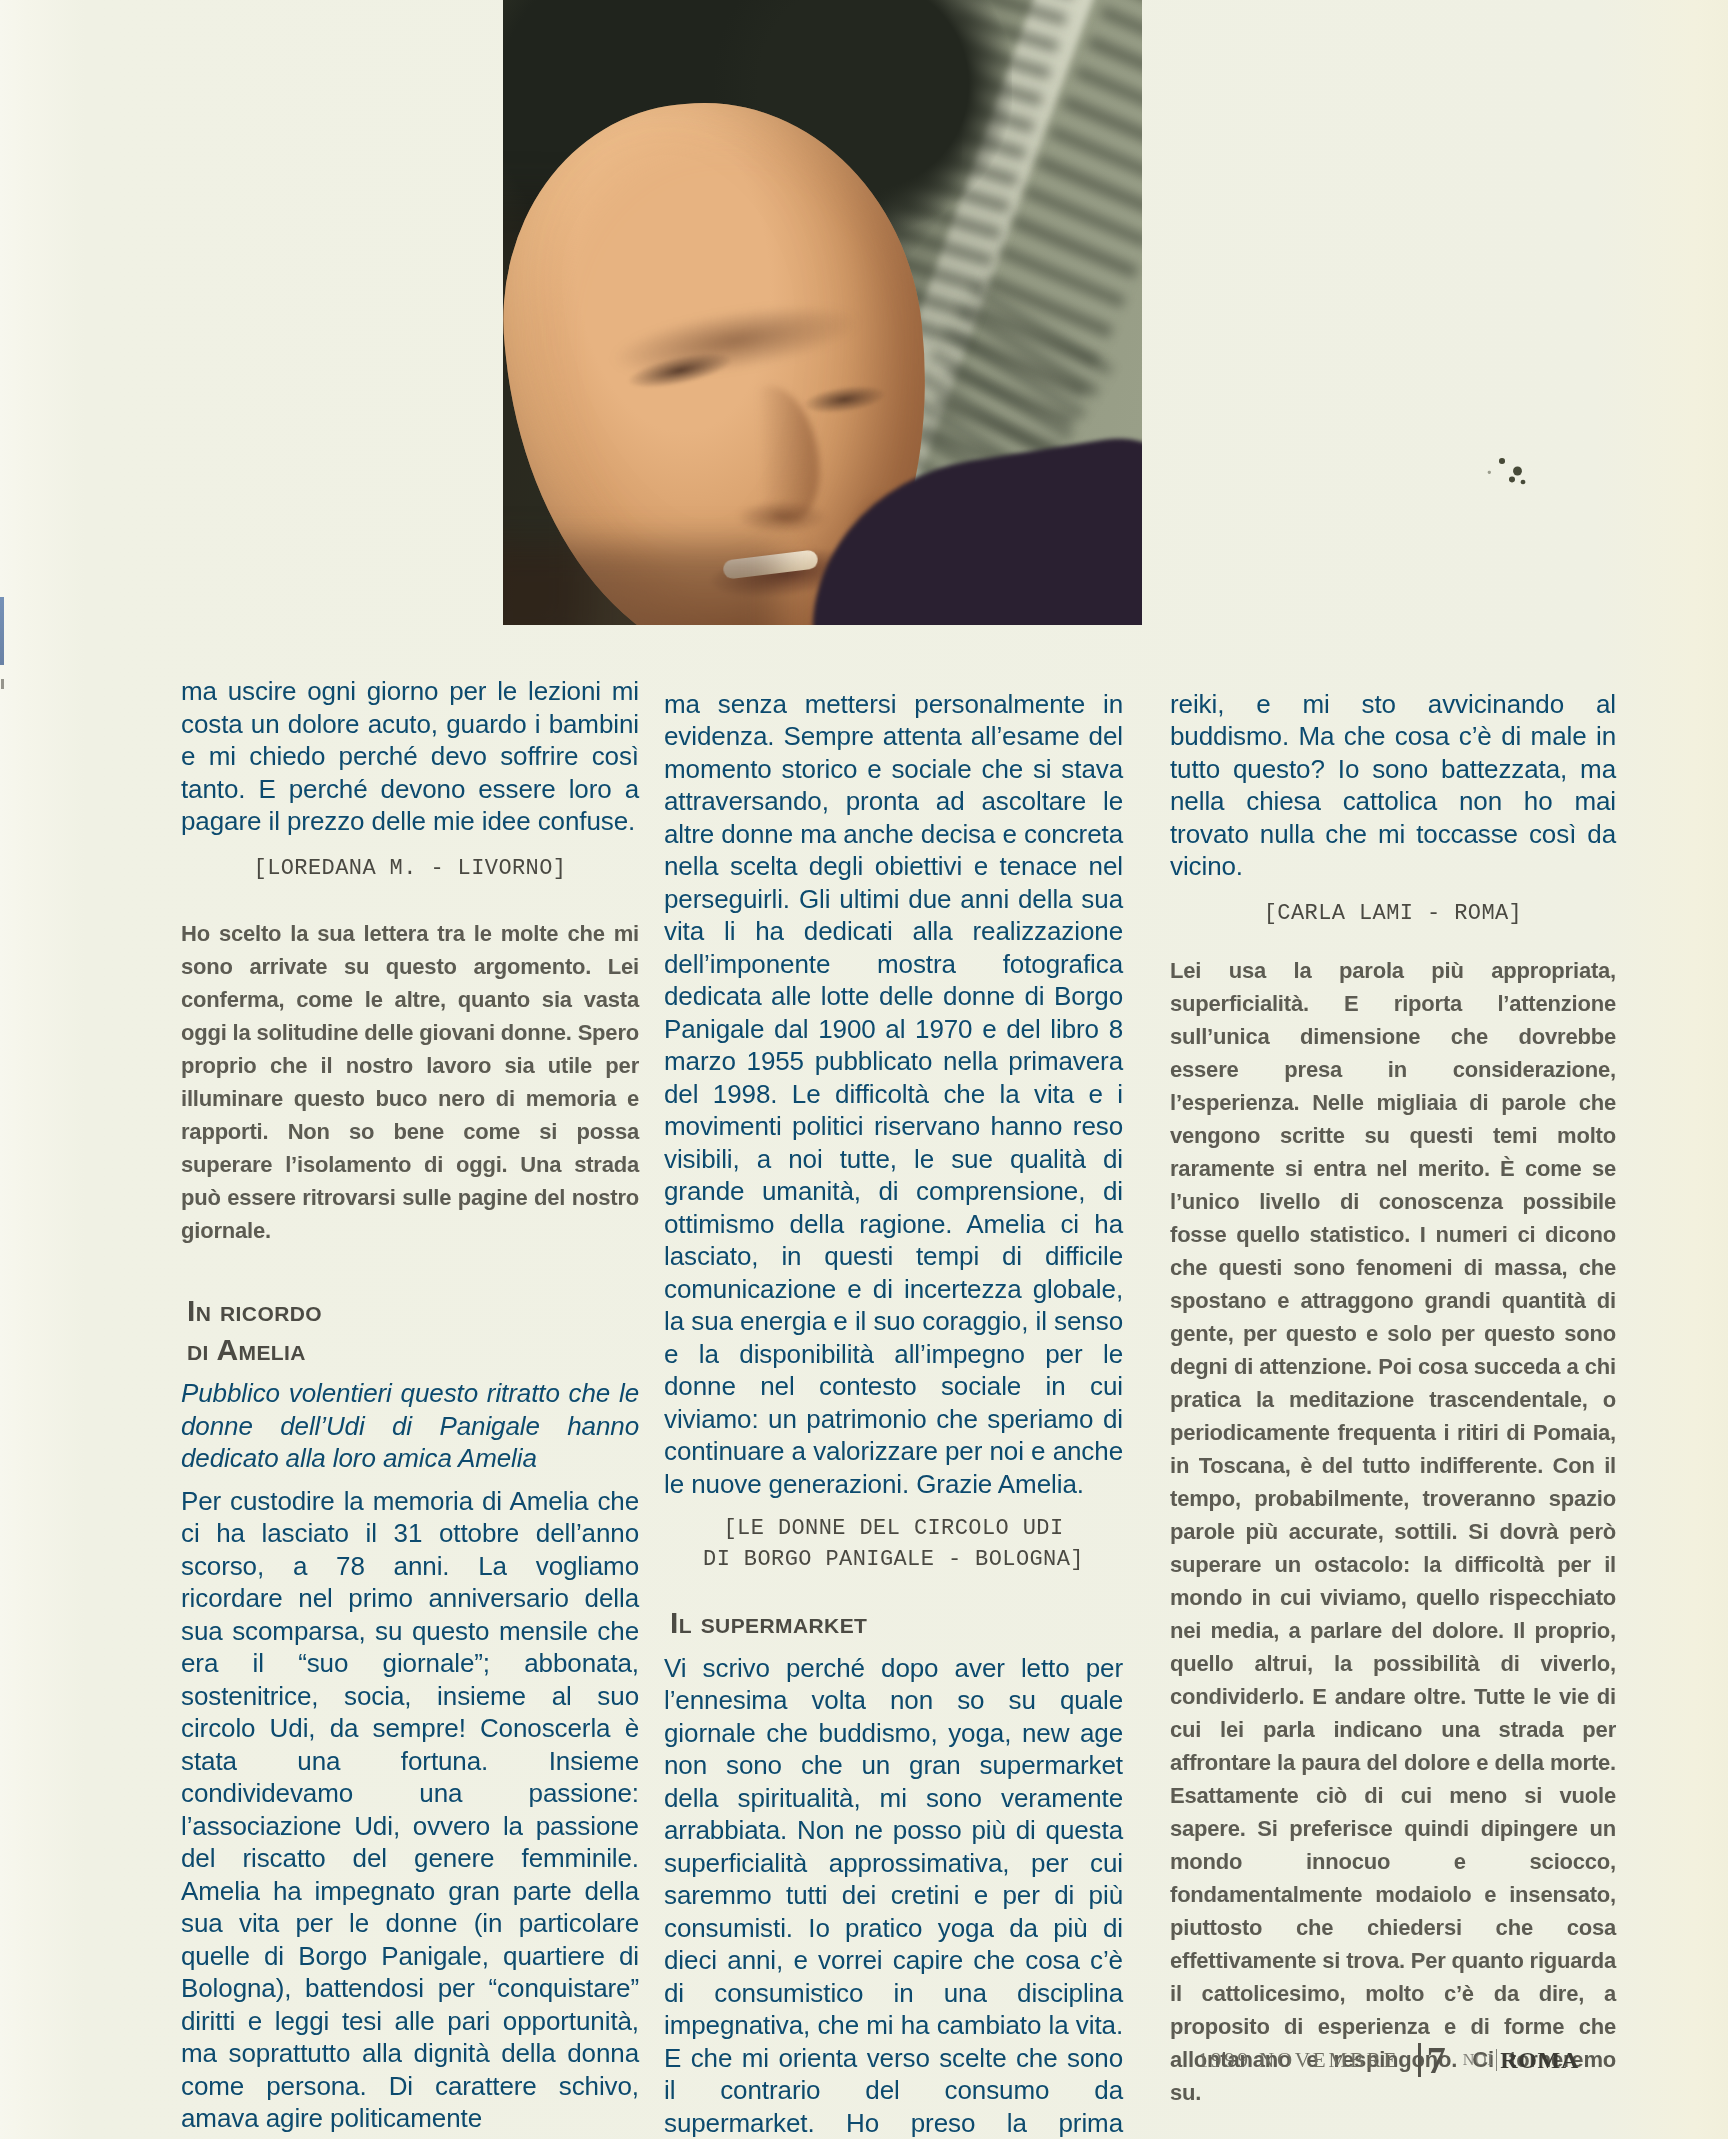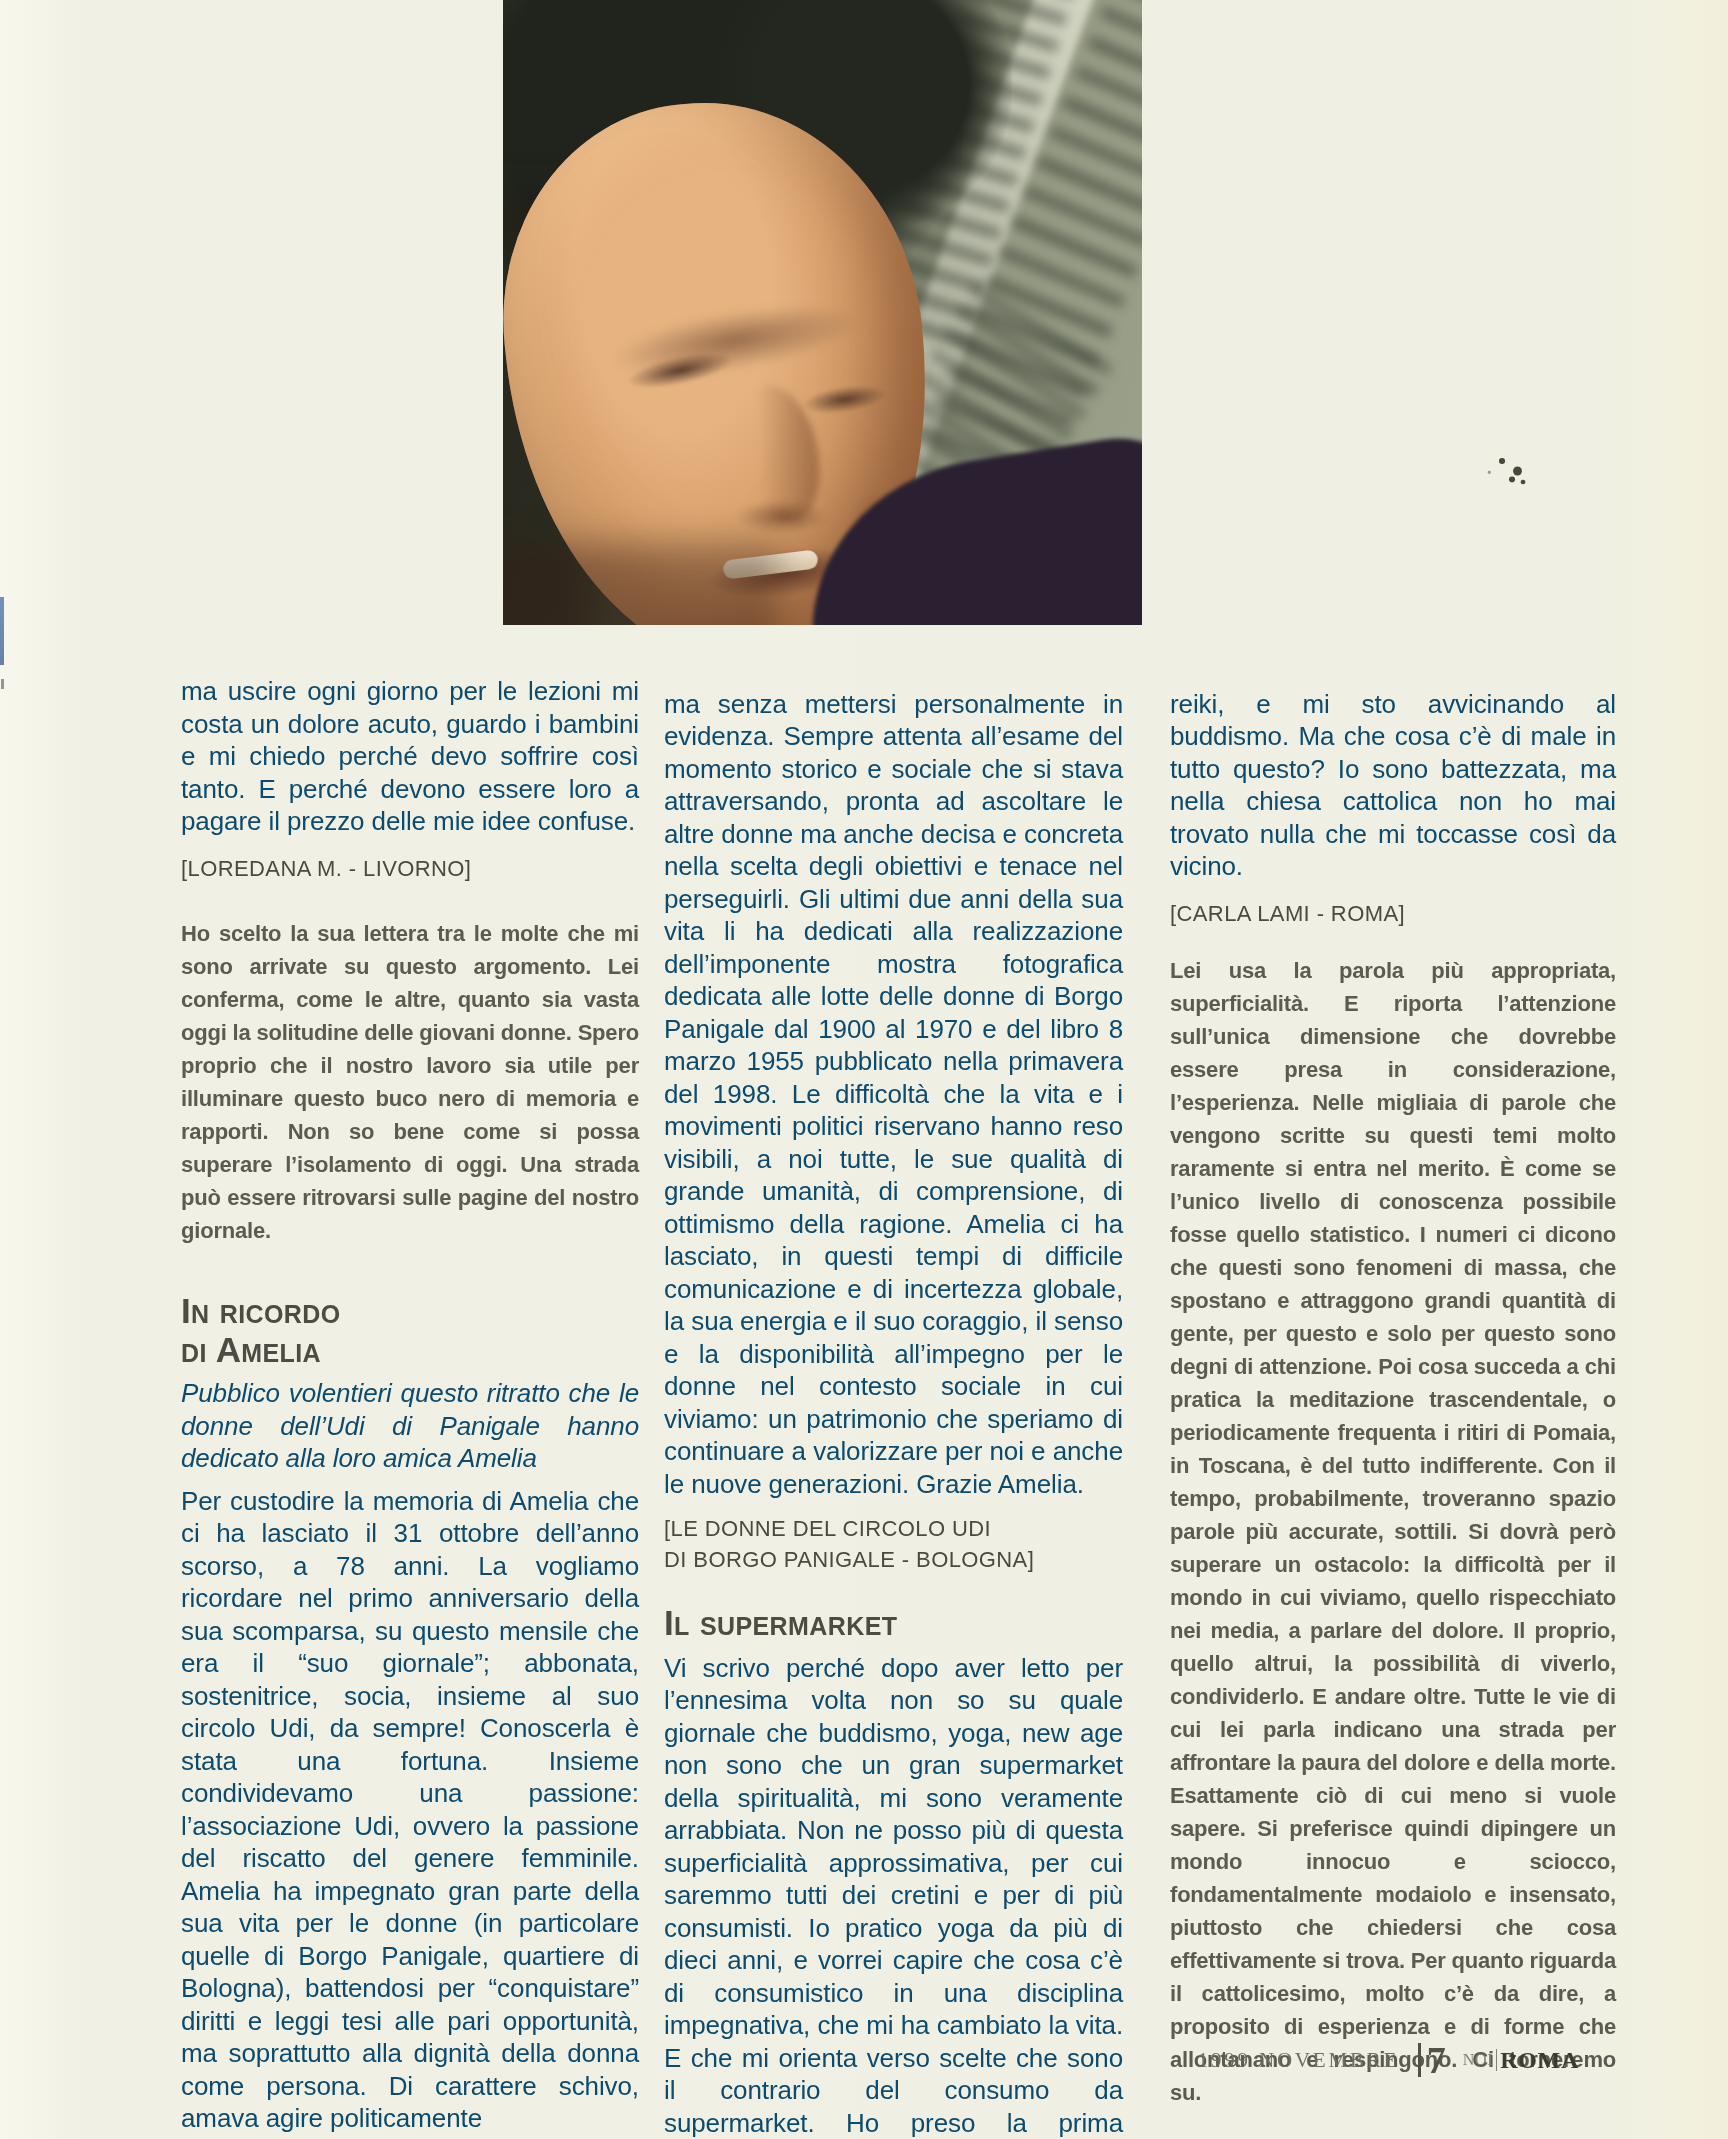--- a/index.html
+++ b/index.html
@@ -48,22 +48,22 @@
   .ph-chin-shadow{left:-28px;top:544px;width:304px;height:148px;background:rgba(55,28,18,.38);filter:blur(17px);}
   .ph-shoulder{left:304px;top:456px;width:410px;height:268px;background:#2a2031;border-radius:45% 22% 0 0/62% 34% 0 0;transform:rotate(-9deg);filter:blur(2.1px);}
   
   .col{position:absolute;top:675px;}
   .col-left{left:181px;width:458px;}
   .col-middle{left:664px;width:459px;}
   .col-right{left:1170px;width:446px;}
   .serif{font-family:Liberation Sans, sans-serif;font-size:26px;line-height:32.5px;color:#0c4a6e;text-align:justify;margin:0;letter-spacing:-0.1px;}
   .italic{font-style:italic;}
   .sans-reply{font-family:"Liberation Sans", sans-serif;font-weight:700;font-size:22px;line-height:33px;color:#5c5b52;text-align:justify;margin:0;letter-spacing:-0.2px;}
-  .sig{font-family:Liberation Sans, sans-serif;font-size:22px;line-height:31px;color:#4a4942;text-align:left;letter-spacing:0.4px;margin:0;}
-  .heading{font-family:"Liberation Sans", sans-serif;font-weight:700;font-variant:small-caps;font-size:35px;line-height:39px;color:#4c4b44;margin:0;letter-spacing:0.4px;}
+  .sig{font-family:Liberation Mono, monospace;font-size:22px;line-height:31px;color:#4a4942;text-align:center;letter-spacing:0.4px;margin:0;}
+  .heading{font-family:"Liberation Sans", sans-serif;font-weight:700;font-variant:small-caps;font-size:30px;line-height:39px;color:#4c4b44;margin:6px;letter-spacing:0.4px;}
   .hl{display:block;}
   .mt-sig-left{margin-top:15.5px;}
   .mt-reply-left{margin-top:32.5px;}
   .mt-heading-left{margin-top:44px;}
   .mt-intro{margin-top:8.5px;}
   .mt-body-left{margin-top:10px;}
   .mt-body1-mid{margin-top:12.7px;}
   .mt-sig-mid{margin-top:12.7px;}
   .mt-heading-mid{margin-top:28px;}
   .mt-body2-mid{margin-top:10px;}

